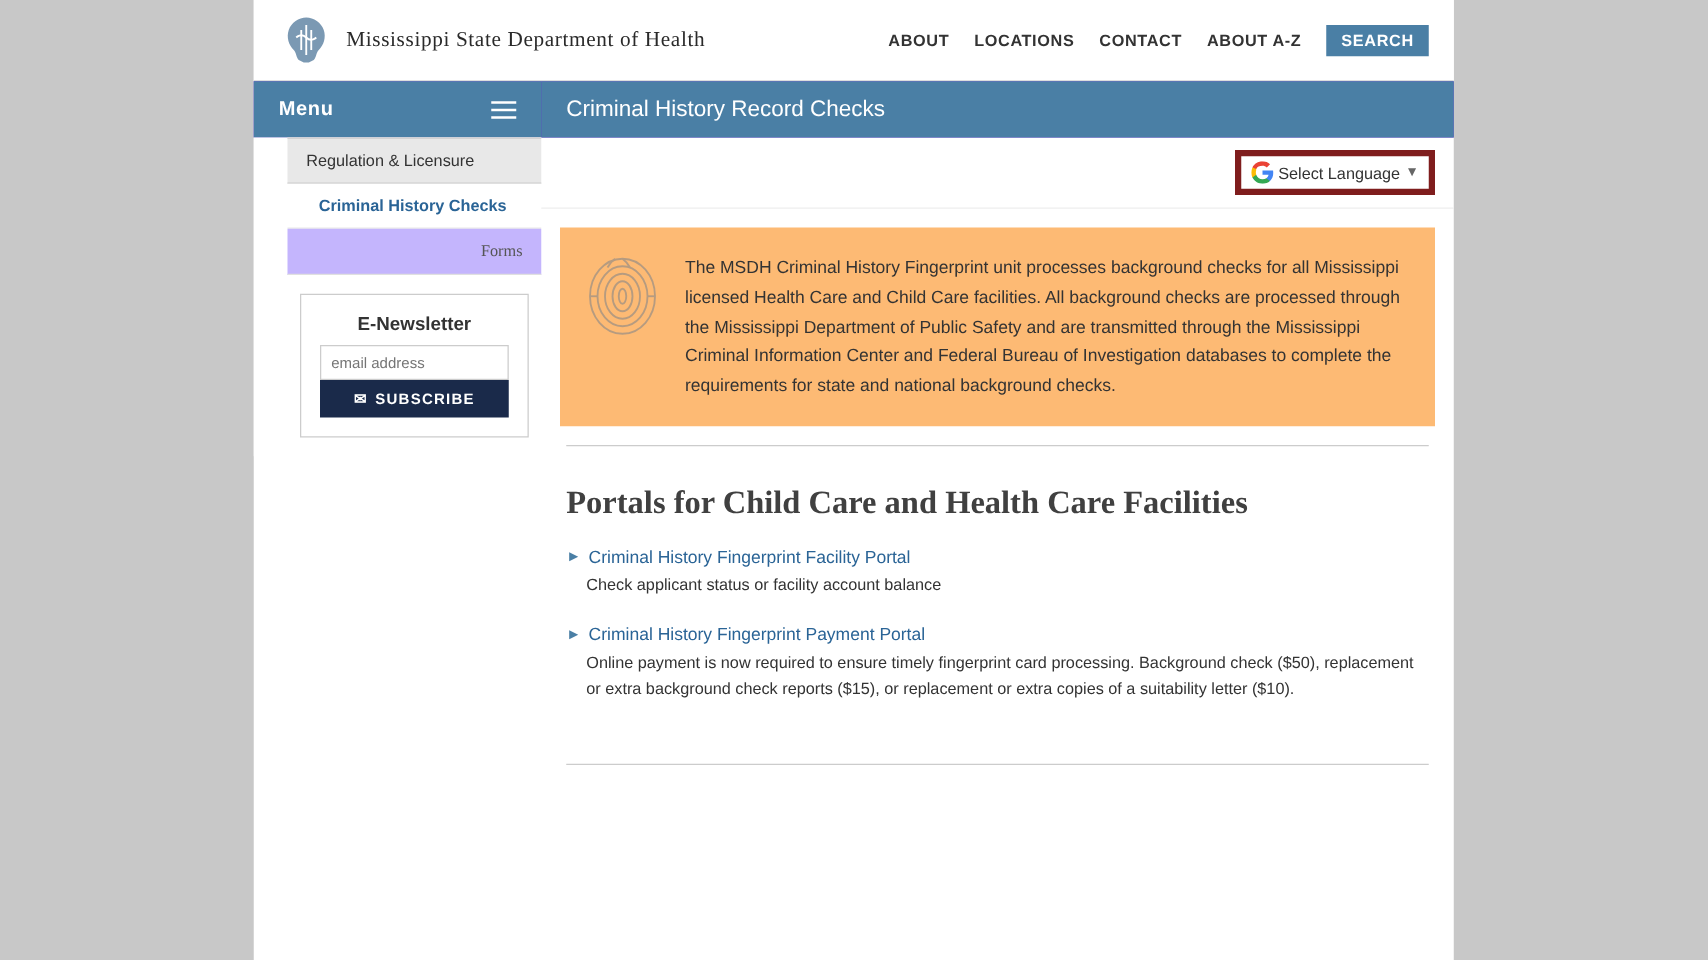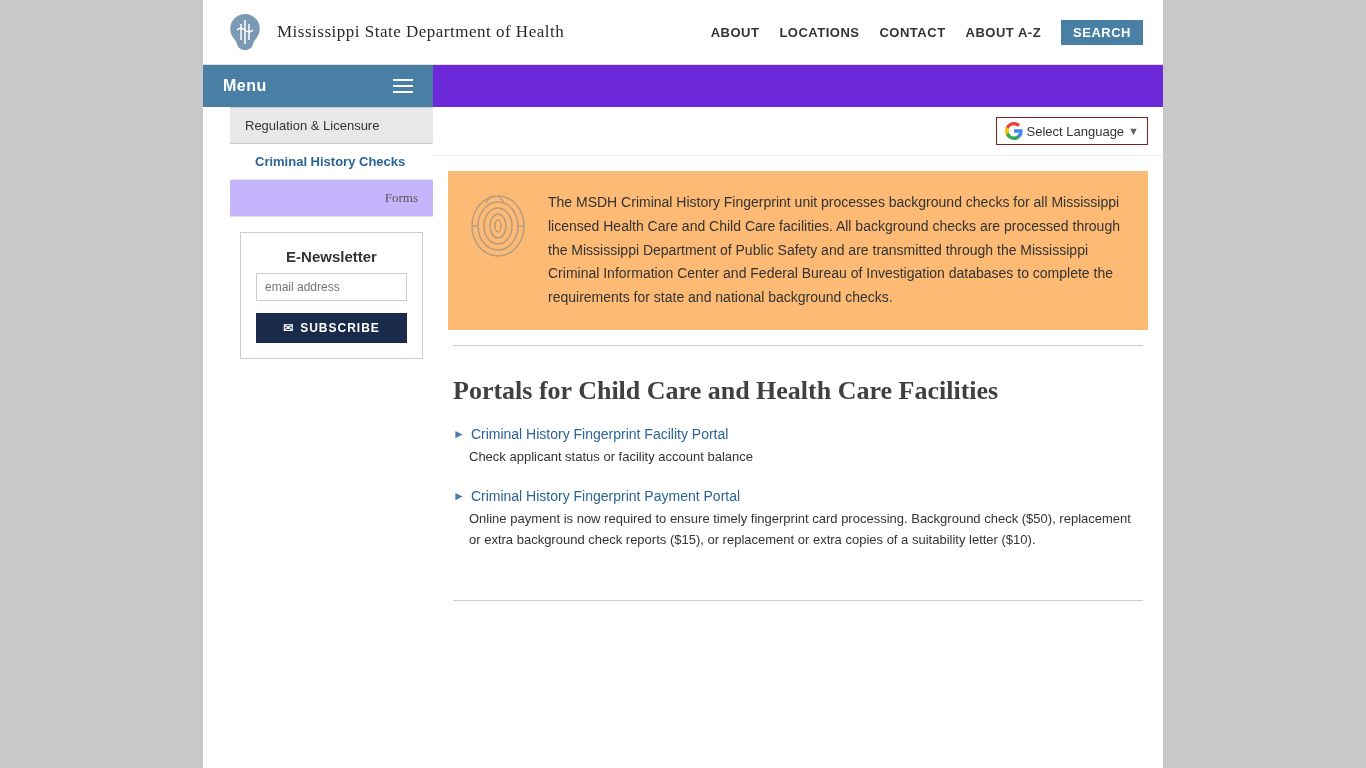--- a/index.html
+++ b/index.html
@@ -161,21 +161,21 @@
       line-height: 1.5;
       margin-bottom: 10px;
     }
     .email-input {
       width: 100%;
       border: 1px solid #ccc;
       padding: 6px 8px;
       font-family: Arial, sans-serif;
       font-size: 12px;
       color: #be185d;
-      margin-bottom: 12px;
+      margin-bottom: 0;
     }
     .subscribe-btn {
       background: #1a2a4a;
       color: #fff;
       font-family: Arial, sans-serif;
       font-size: 12px;
       font-weight: bold;
       padding: 8px 16px;
       border: none;
       cursor: pointer;
@@ -195,21 +195,21 @@
     
     .lang-bar {
       display: flex;
       justify-content: flex-end;
       padding: 10px 15px;
       border-bottom: 1px solid #eee;
     }
     .lang-selector {
       display: flex;
       align-items: center;
-      border: 1px solid #7f1d1d;
+      border: 5px solid #7f1d1d;
       padding: 4px 8px;
       font-family: Arial, sans-serif;
       font-size: 13px;
       color: #333;
       gap: 4px;
       cursor: pointer;
     }
     .google-g {
       width: 18px;
       height: 18px;
@@ -302,20 +302,21 @@
 
   <div class="top-bar">
     <button class="menu-toggle">
       <span>Menu</span>
       <div class="hamburger-lines">
         <div class="hamburger-line"></div>
         <div class="hamburger-line"></div>
         <div class="hamburger-line"></div>
       </div>
     </button>
+    <div class="page-title-bar">Criminal History Record Checks</div>
   </div>
 
   <div class="main-layout">
 
     <div class="sidebar">
       <div class="sidebar-section-title">Regulation &amp; Licensure</div>
       <div class="sidebar-item-active">Criminal History Checks</div>
       <div class="sidebar-item">
         <span>Forms</span>
       </div>

